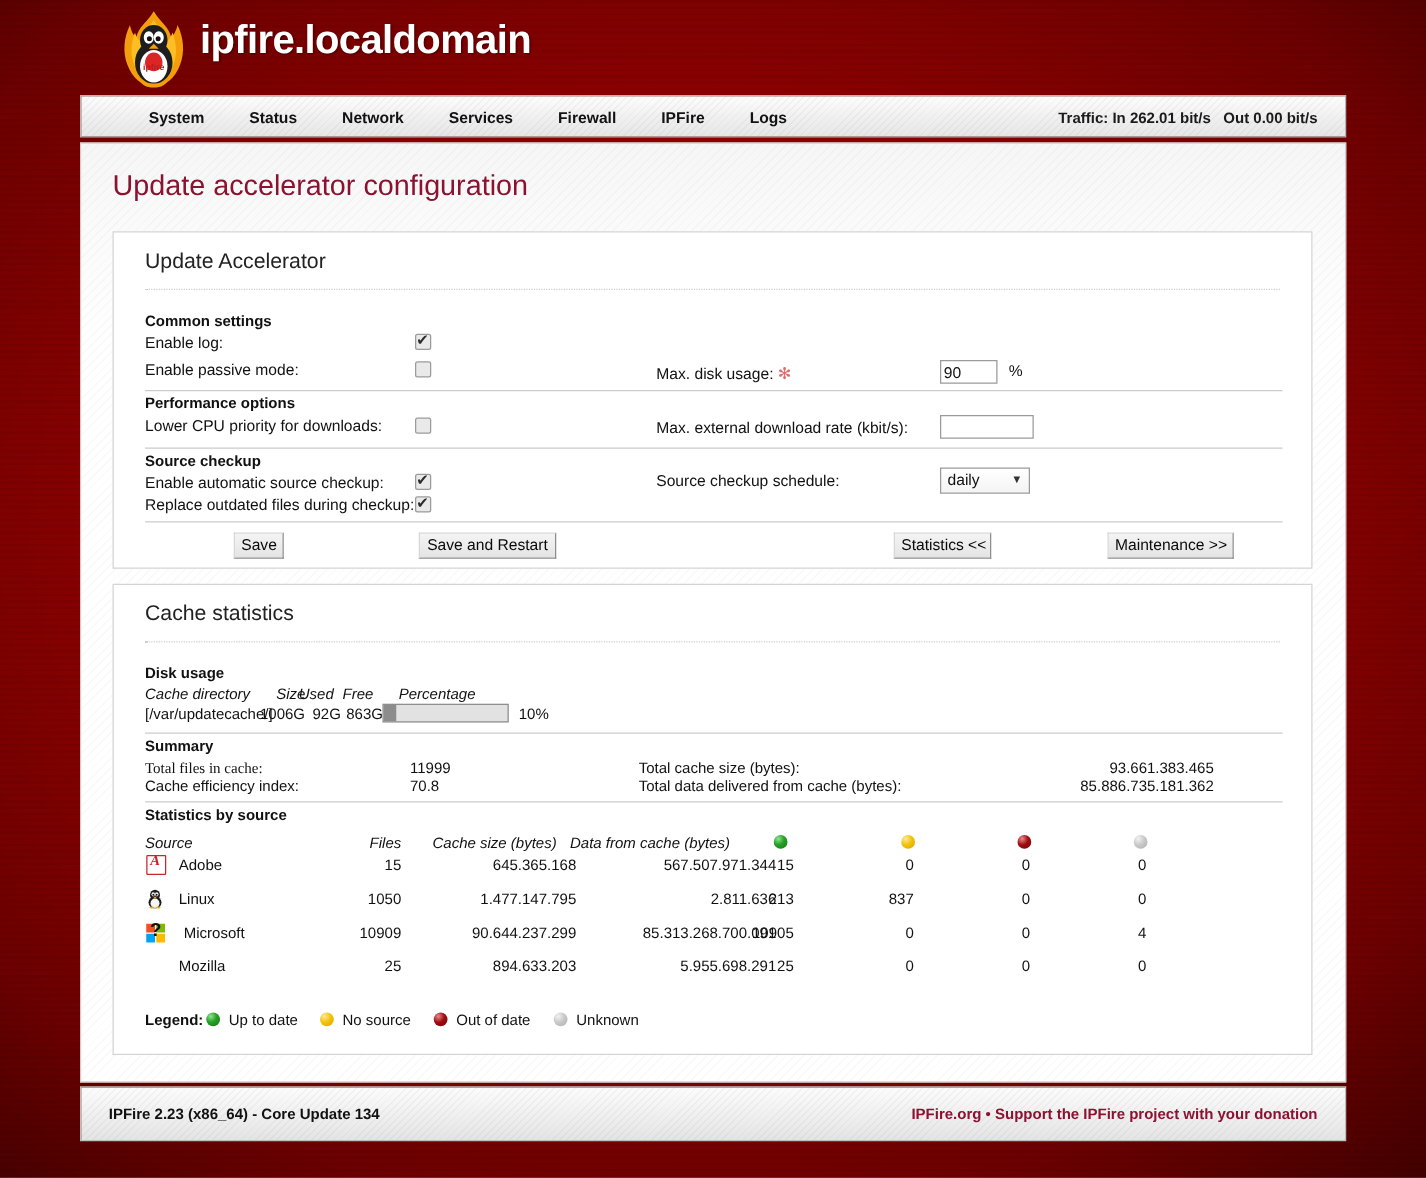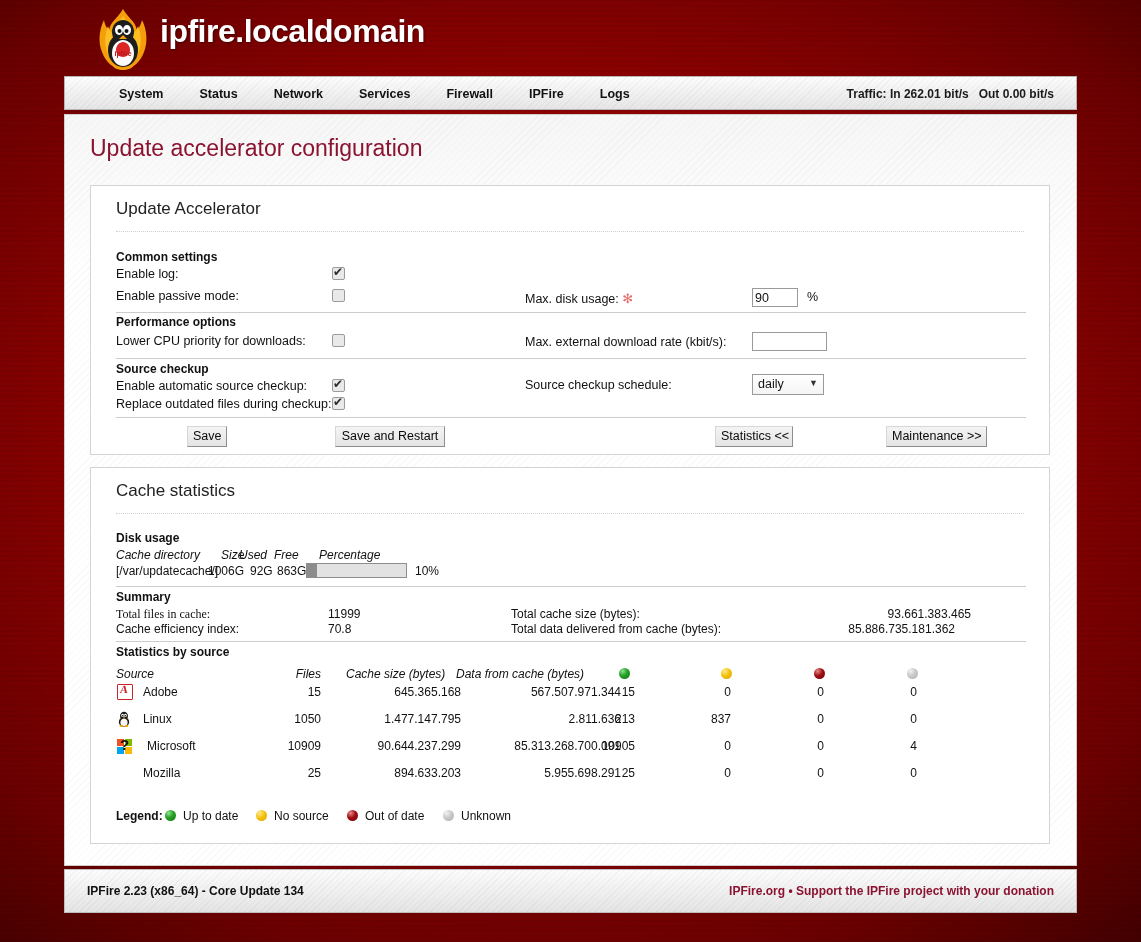--- a/index.html
+++ b/index.html
@@ -294,21 +294,21 @@
 
       <div class="sect-label" style="left:25px; top:122px;">Summary</div>
       <div class="cell" style="left:25px; top:139px;font-family:Liberation Serif, serif;">Total files in cache:</div>
       <div class="cell dim" style="left:237px; top:139px;">11999</div>
       <div class="cell" style="left:420px; top:139px;">Total cache size (bytes):</div>
       <div class="cell dim r" style="left:670px; top:139px; width:210px;">93.661.383.465</div>
 
       <div class="cell" style="left:25px; top:154px;">Cache efficiency index:</div>
       <div class="cell dim" style="left:237px; top:154px;">70.8</div>
       <div class="cell" style="left:420px; top:154px;">Total data delivered from cache (bytes):</div>
-      <div class="cell dim r" style="left:644px; top:154px; width:220px;">85.886.735.181.362</div>
+      <div class="cell dim r" style="left:660px; top:154px; width:220px;">85.886.735.181.362</div>
 
       <div class="rowline" style="top:173px;"></div>
 
       <div class="sect-label" style="left:25px; top:177px;">Statistics by source</div>
 
       <div class="tbl-hd" style="left:25px; top:199px;">Source</div>
       <div class="tbl-hd r" style="left:180px; top:199px; width:50px; text-align:right;">Files</div>
       <div class="tbl-hd" style="left:255px; top:199px;">Cache size (bytes)</div>
       <div class="tbl-hd" style="left:365px; top:199px;">Data from cache (bytes)</div>
       <div class="led green" style="left:528px; top:200px;"></div>

